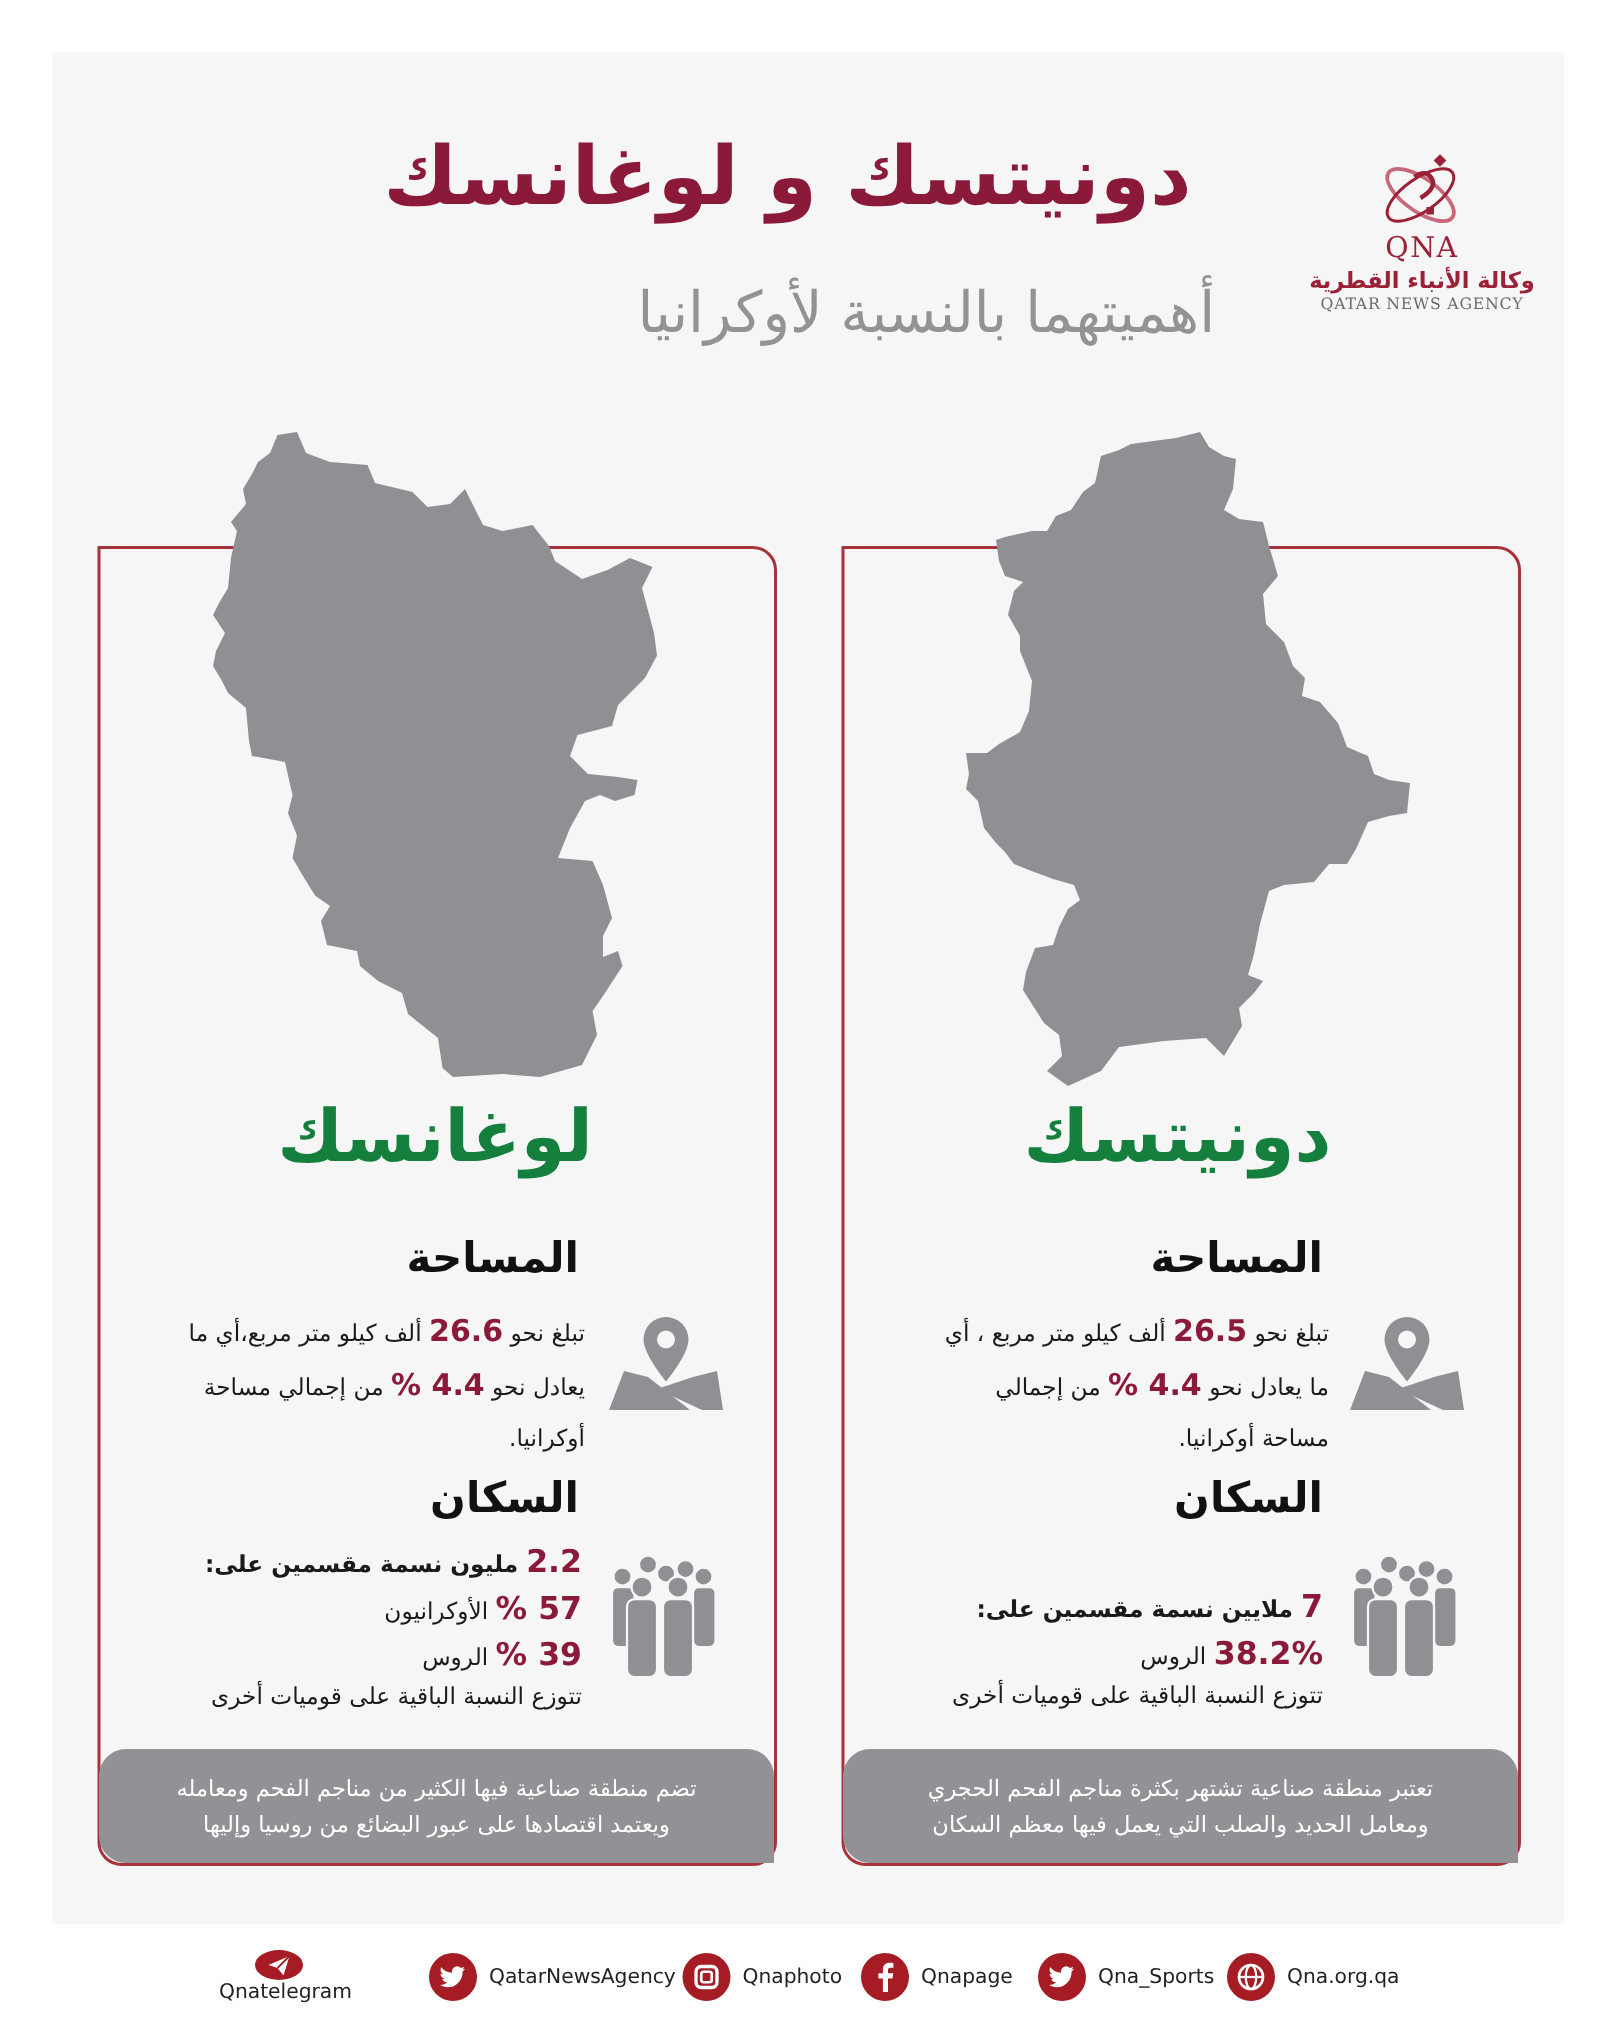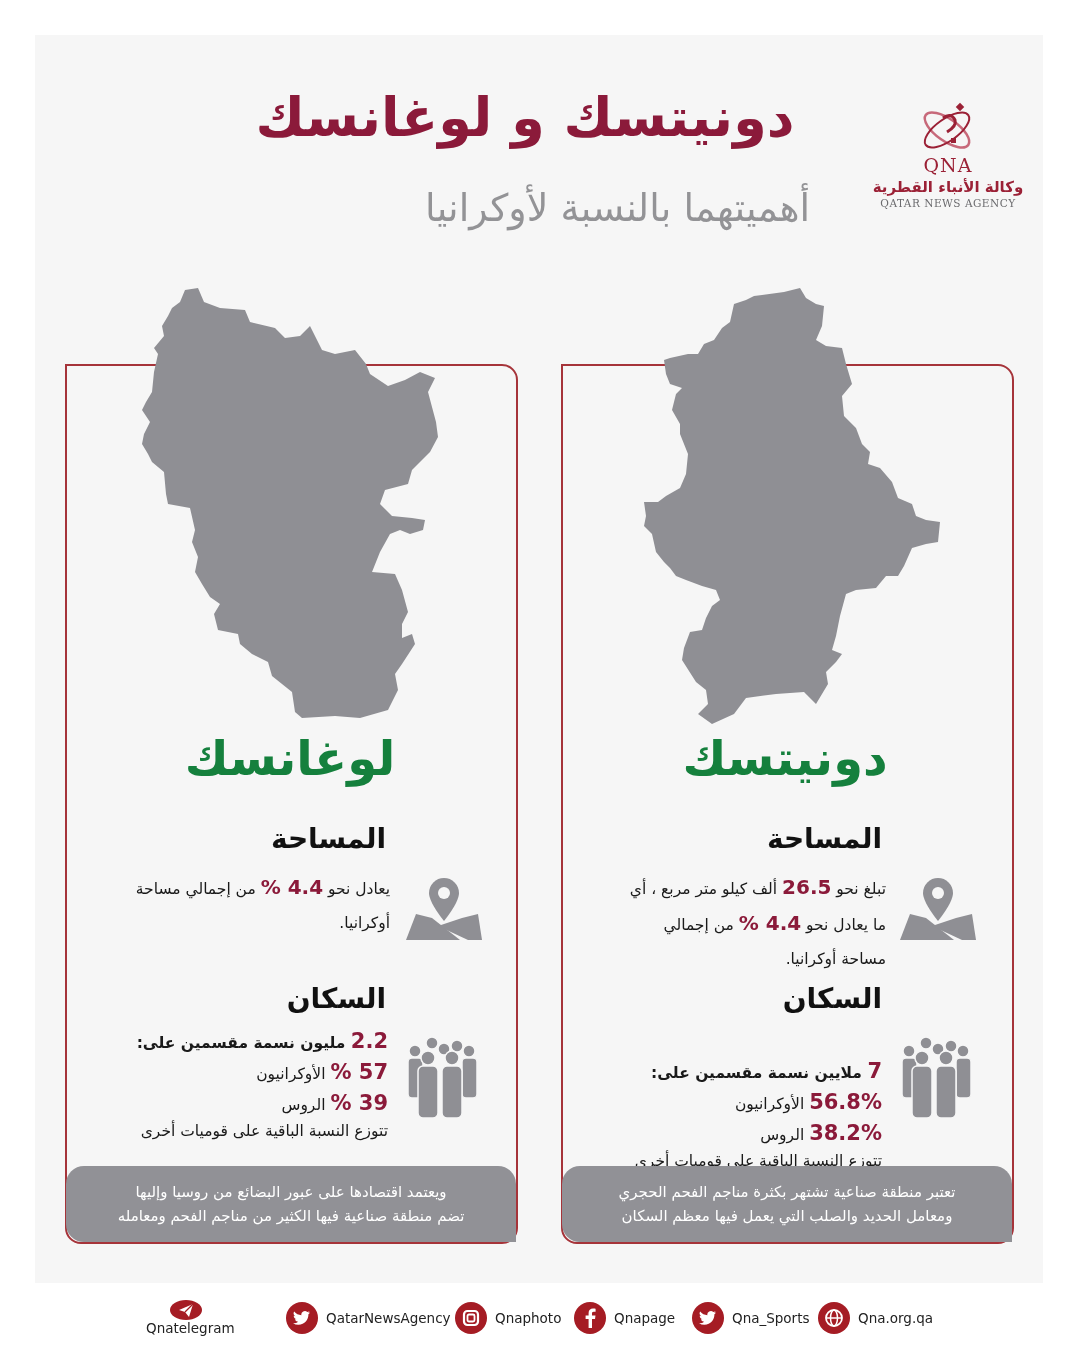--- a/index.html
+++ b/index.html
@@ -93,20 +93,21 @@
   <svg width="310" height="440" viewBox="0 0 310 440">
     <path fill="#8f8f94" d="M118 12 L148 8 L164 4 L170 14 L180 20 L188 22 L186 42 L180 56 L190 62 L206 64 L210 80 L216 100 L206 112 L208 132 L220 144 L226 160 L234 168 L232 180 L244 184 L256 198 L262 214 L276 220 L280 232 L290 236 L304 238 L302 258 L290 260 L276 264 L268 282 L262 292 L250 292 L240 304 L220 306 L210 310 L204 332 L200 352 L196 366 L206 370 L200 378 L190 388 L192 400 L180 420 L168 408 L140 410 L110 414 L98 430 L76 440 L62 430 L72 420 L70 406 L60 398 L46 376 L48 364 L54 348 L66 346 L70 334 L76 322 L84 316 L80 306 L66 302 L50 296 L40 292 L34 284 L28 278 L20 268 L16 250 L8 242 L10 232 L8 218 L22 218 L30 212 L44 204 L50 190 L52 170 L44 150 L44 140 L36 126 L40 110 L46 104 L34 100 L30 90 L28 76 L34 74 L52 70 L62 70 L68 60 L78 56 L86 44 L94 38 L98 20 L110 16 Z"></path>
   </svg>
 </div>
 
 <div class="region-name region-left">لوغانسك</div>
 <div class="region-name region-right">دونيتسك</div>
 
 <div class="section-head" style="left:190px; top:822px; width:196px;">المساحة</div>
 <div class="body-text" style="left:100px; top:870px; width:290px;">
+  <div><span>تبلغ نحو</span> <span class="num">26.6</span> <span>ألف كيلو متر مربع،أي ما</span></div>
   <div><span>يعادل نحو</span> <span class="num">4.4 %</span> <span>من إجمالي مساحة</span></div>
   <div>أوكرانيا.</div>
 </div>
 
 <div class="section-head" style="left:686px; top:822px; width:196px;">المساحة</div>
 <div class="body-text" style="left:596px; top:870px; width:290px;text-align:right;">
   <div><span>تبلغ نحو</span> <span class="num">26.5</span> <span>ألف كيلو متر مربع ، أي</span></div>
   <div><span>ما يعادل نحو</span> <span class="num">4.4 %</span> <span>من إجمالي</span></div>
   <div>مساحة أوكرانيا.</div>
 </div>
@@ -115,21 +116,20 @@
 <div class="pop-lines" style="left:110px; top:1026px; width:278px;">
   <div class="lead"><span class="big">2.2</span> <span>مليون نسمة مقسمين على:</span></div>
   <div><span class="big">57 %</span> <span>الأوكرانيون</span></div>
   <div><span class="big">39 %</span> <span>الروس</span></div>
   <div style="height:24px; line-height:24px;">تتوزع النسبة الباقية على قوميات أخرى</div>
 </div>
 
 <div class="section-head" style="left:686px; top:982px; width:196px;">السكان</div>
 <div class="pop-lines" style="left:604px; top:1056px; width:278px;">
   <div class="lead"><span class="big">7</span> <span>ملايين نسمة مقسمين على:</span></div>
-  <div><span class="big">56.8%</span> <span>الأوكرانيون</span></div>
   <div><span class="big">38.2%</span> <span>الروس</span></div>
   <div style="height:24px; line-height:24px;">تتوزع النسبة الباقية على قوميات أخرى</div>
 </div>
 
 <svg class="icon" style="left:402px; top:874px;" width="84" height="70" viewBox="0 0 84 70">
   <path d="M42 4 a15 15 0 0 1 15 15 c0 10 -15 28 -15 28 s-15 -18 -15 -28 a15 15 0 0 1 15 -15z" fill="#8f8f94"></path>
   <circle cx="42" cy="19" r="6" fill="#f6f6f6"></circle>
   <path d="M4 66 L14 40 L30 44 L58 66 Z" fill="#8f8f94"></path>
   <path d="M36 52 L48 48 L60 44 L76 40 L80 66 L66 66 Z" fill="#8f8f94"></path>
 </svg>
@@ -165,22 +165,22 @@
     <rect x="8" y="24" width="15" height="40" rx="4"></rect>
       <rect x="62" y="24" width="15" height="40" rx="4"></rect>
     <circle cx="28" cy="24" r="7"></circle>
       <circle cx="52" cy="24" r="7"></circle>
     <rect x="18" y="32" width="20" height="52" rx="5"></rect>
       <rect x="42" y="32" width="20" height="52" rx="5"></rect>
   </g>
 </svg>
 
 <div class="footer-box footer-left">
+  <div>تضم منطقة صناعية فيها الكثير من مناجم الفحم ومعامله</div>
   <div>ويعتمد اقتصادها على عبور البضائع من روسيا وإليها</div>
-  <div>تضم منطقة صناعية فيها الكثير من مناجم الفحم ومعامله</div>
 </div>
 <div class="footer-box footer-right">
   <div>تعتبر منطقة صناعية تشتهر بكثرة مناجم الفحم الحجري</div>
   <div>ومعامل الحديد والصلب التي يعمل فيها معظم السكان</div>
 </div>
 
 <div class="social">
   <div class="social-item" style="left:146px;flex-direction:column;">
     <span class="circ">
       <svg width="18" height="18" viewBox="0 0 18 18">

